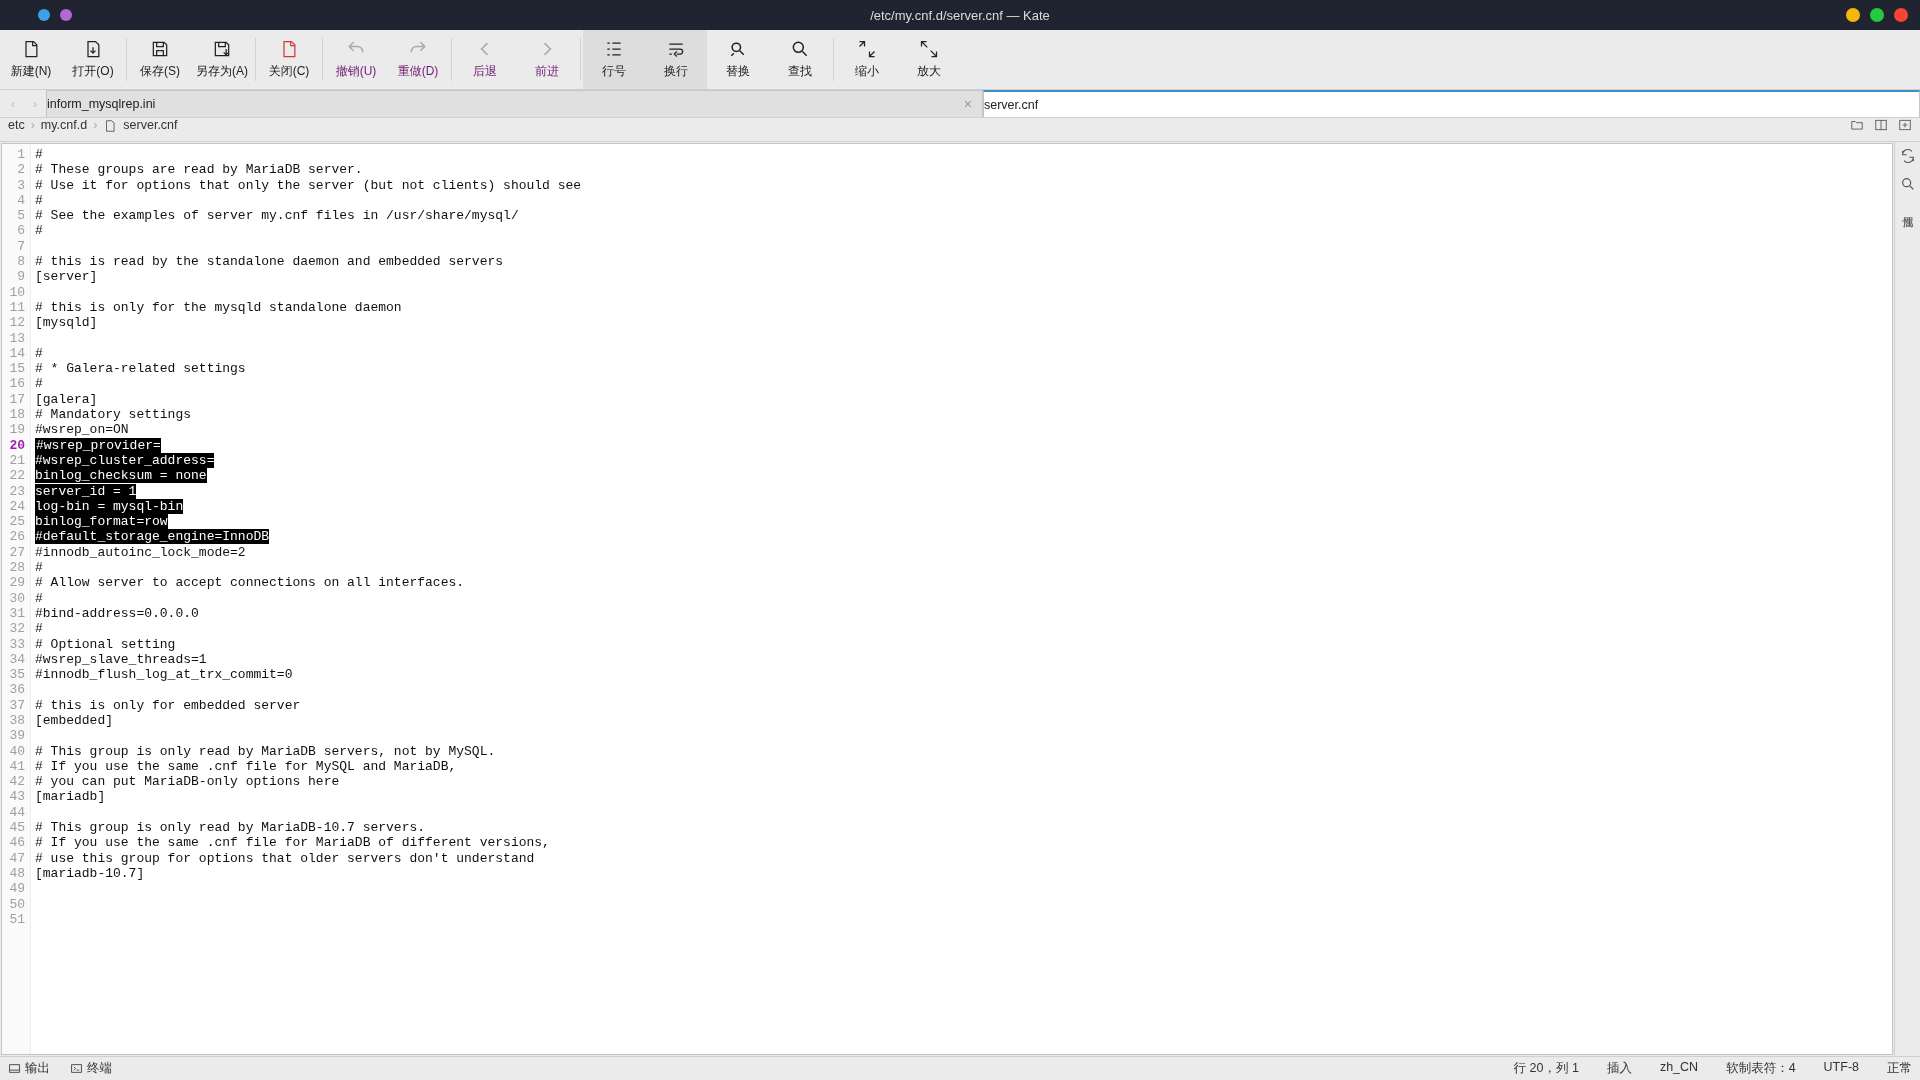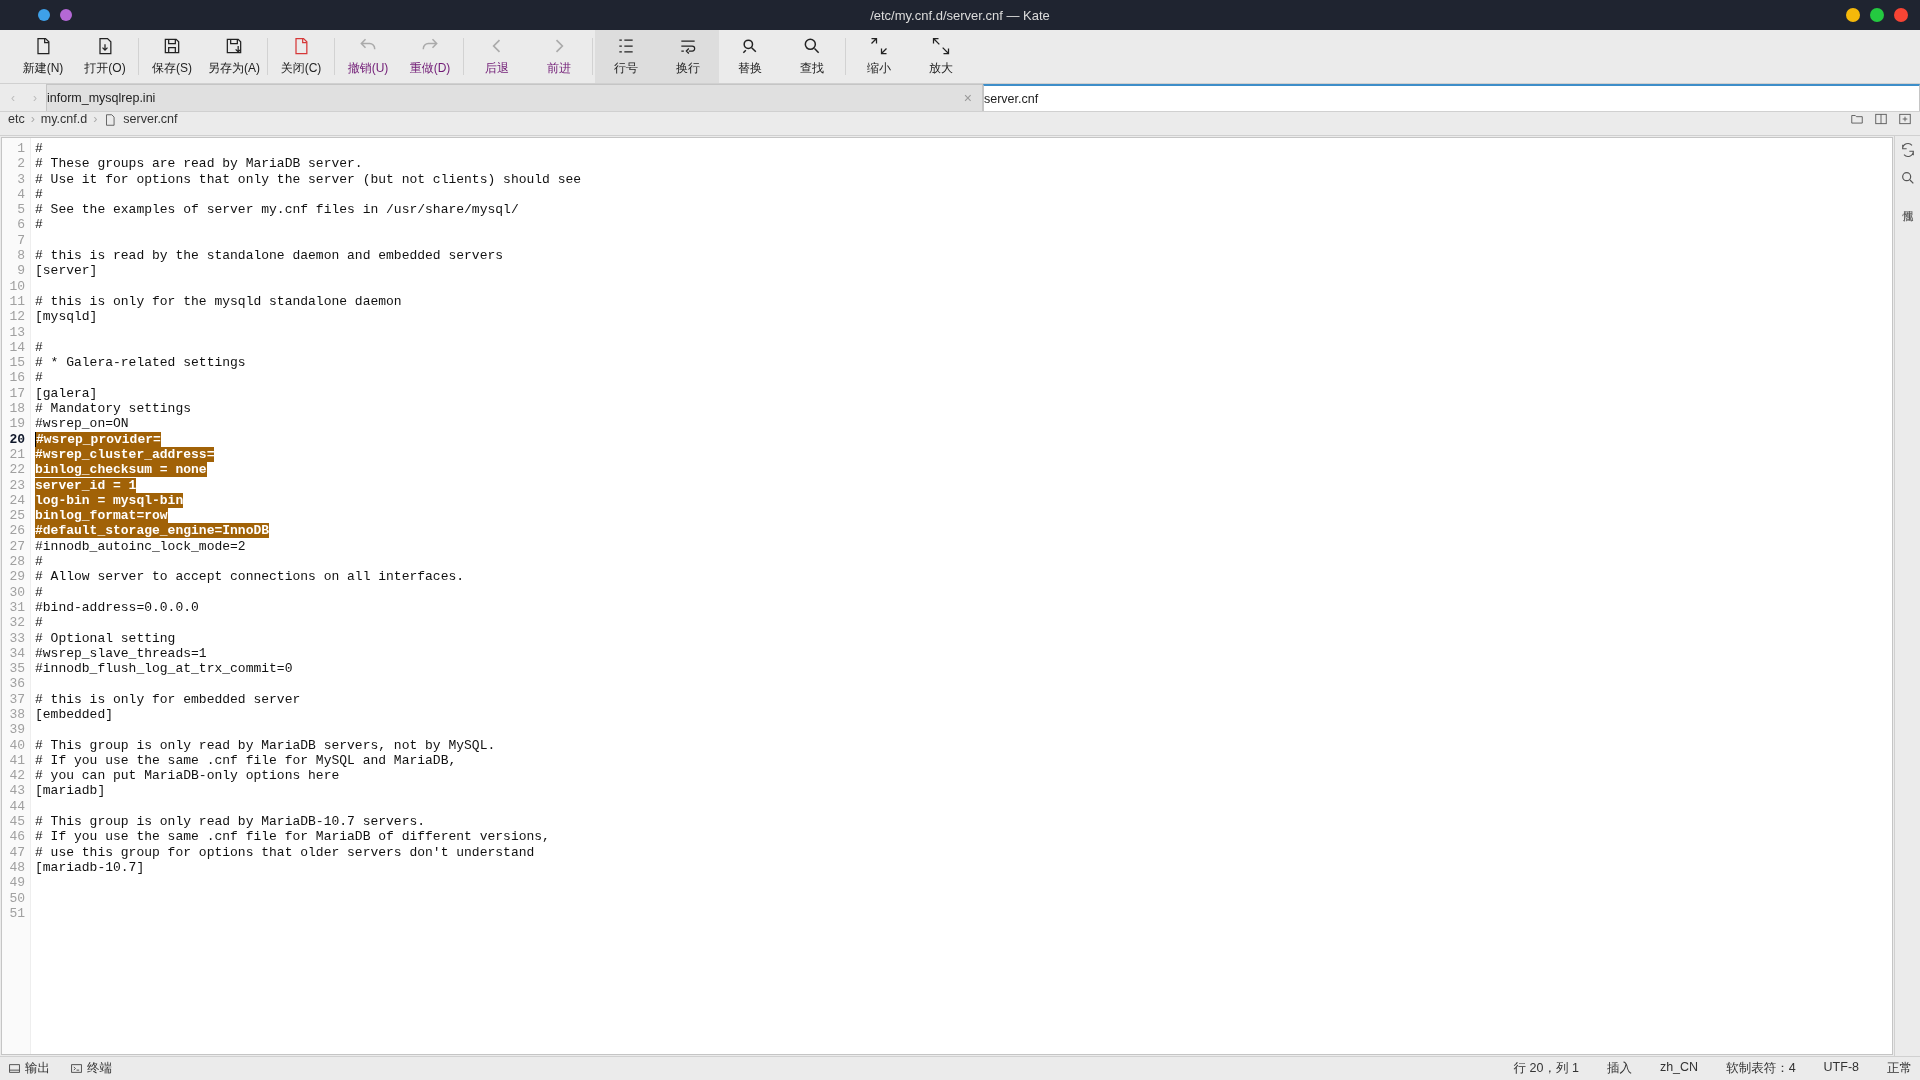--- a/index.html
+++ b/index.html
@@ -5,44 +5,44 @@
 * { margin:0; padding:0; box-sizing:border-box; }
 body { font-family:-apple-system,"Helvetica Neue",sans-serif; font-size:12px; color:#1a1a1a; background:#ebebeb; width:1920px; height:1080px; overflow:hidden; display:flex; flex-direction:column; }
 
 .titlebar { height:30px; background:#1f2430; display:flex; align-items:center; position:relative; color:#dcdcdc;padding-left:28px; }
 .titlebar .left-icons { display:flex; gap:10px; padding-left:10px; }
 .titlebar .left-icons .dot { width:12px; height:12px; border-radius:50%; }
 .titlebar .center { position:absolute; left:50%; transform:translateX(-50%); font-size:13px; color:#dcdcdc; }
 .titlebar .right-dots { display:flex; gap:10px; padding-right:12px; margin-left:auto; }
 .rd { width:14px; height:14px; border-radius:50%; }
 
-.toolbar { height:54px; background:#ebebeb; display:flex; align-items:stretch; border-bottom:1px solid #d0d0d0;padding-left:12px; }
+.toolbar { height:60px; background:#ebebeb; display:flex; align-items:stretch; border-bottom:1px solid #d0d0d0; }
 .tbtn { width:62px; display:flex; flex-direction:column; align-items:center; justify-content:center; gap:4px; font-size:12px; color:#222; cursor:pointer; }
 .tbtn svg { width:20px; height:20px; }
 .tbtn.disabled { color:#701a75; }
 .tbtn.disabled svg { stroke:#aaa; }
 .tbtn.active { background:#ddd; }
 .sep { width:1px; background:#d2d2d2; margin:8px 2px; }
 
 .tabbar { height:28px; background:#ebebeb; display:flex; align-items:stretch; border-bottom:1px solid #d0d0d0; padding-left:2px; }
 .tabnav { width:22px; display:flex; align-items:center; justify-content:center; color:#bbb; }
 .tab { flex:1; border:1px solid #c5c5c5; border-bottom:none; background:#e0e0e0; display:flex; align-items:center; position:relative; font-size:12.5px; color:#222; }
 .tab.active { background:#fff; border-top:2px solid #3d8ec9; }
 .tab .close { position:absolute; right:10px; color:#999; font-size:14px; }
 
 .breadcrumb { height:24px; display:flex; align-items:flex-start; padding:0 8px; font-size:12.5px; color:#333; border-bottom:1px solid #d0d0d0; background:#ebebeb; gap:6px; }
 .breadcrumb .sep-c { color:#aaa; }
 .breadcrumb .file-ico svg { width:14px; height:14px; vertical-align:middle; }
 
 .main { flex:1; display:flex; overflow:hidden; }
 .editor { flex:1; background:#fff; display:flex; overflow:hidden; border:1px solid #c5c5c5; margin:1px; }
 .gutter { width:29px; background:#fafafa; border-right:1px solid #eee; text-align:right; font-family:"Courier New",monospace; font-size:13px; color:#a0a0a0; line-height:15.3px; padding:3px 5px 0 0; user-select:none; }
-.gutter .cur { color:#0f172a; font-weight:bold; }
+.gutter .cur { color:#a21caf; font-weight:bold; }
 .code { flex:1; font-family:"Courier New",monospace; font-size:13px; line-height:15.3px; padding:3px 0 0 4px; white-space:pre; color:#111; overflow:hidden; }
-.code .sel { background:#a16207; color:#fff;font-weight:bold; }
+.code .sel { background:#000000; color:#fff; }
 .code .cursor { border-left:1px solid #000; }
 
 .rightbar { width:26px; background:#ebebeb; display:flex; flex-direction:column; align-items:center; gap:12px; padding-top:6px; border-left:1px solid #d0d0d0; }
 .rightbar .ico { width:16px; height:16px; display:flex; align-items:center; justify-content:center; color:#555; }
 .rightbar .vtxt { writing-mode:vertical-rl; font-size:11px; color:#555; margin-top:4px; }
 
 .statusbar { height:24px; background:#ebebeb; border-top:1px solid #d0d0d0; display:flex; align-items:center; font-size:12.5px; padding:0 8px; color:#333; }
 .statusbar .left { display:flex; gap:20px; align-items:center; }
 .statusbar .right { margin-left:auto; display:flex; gap:28px; }
 .sbtn { display:flex; align-items:center; gap:4px; cursor:pointer; }

